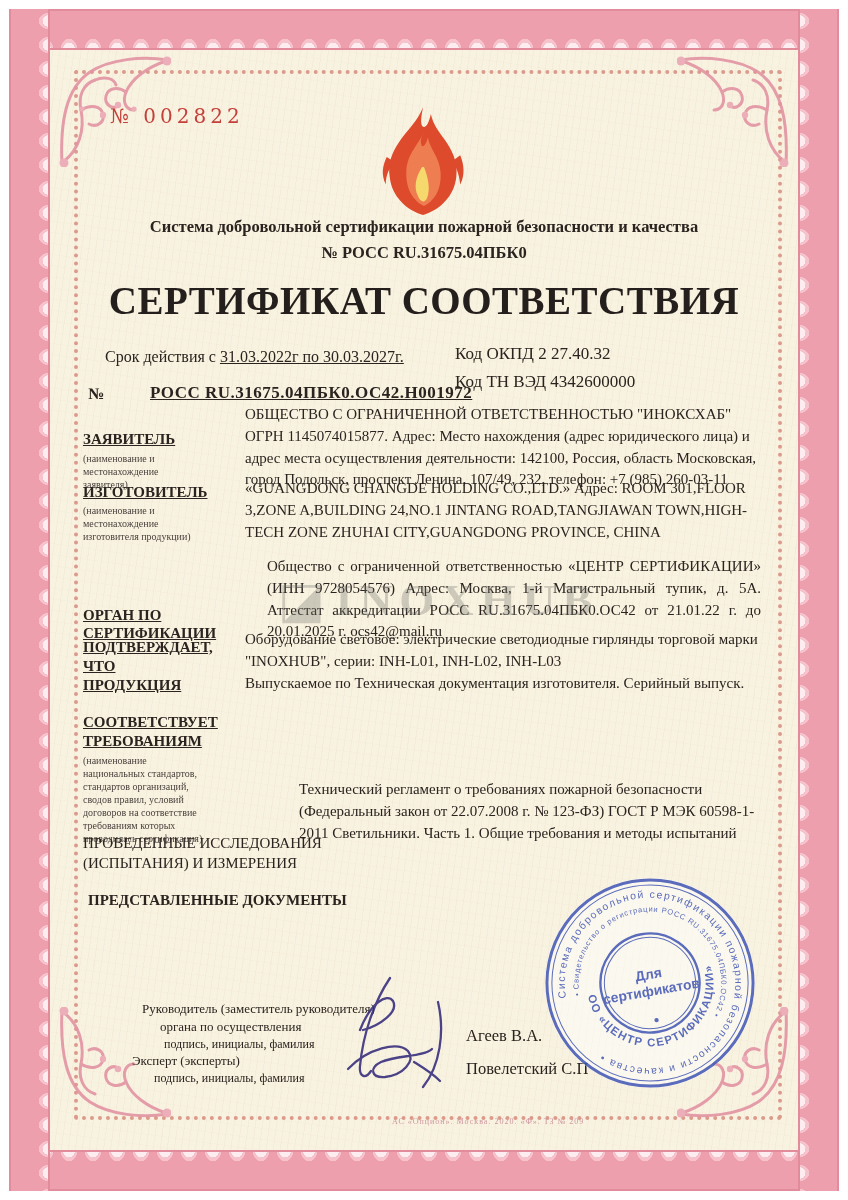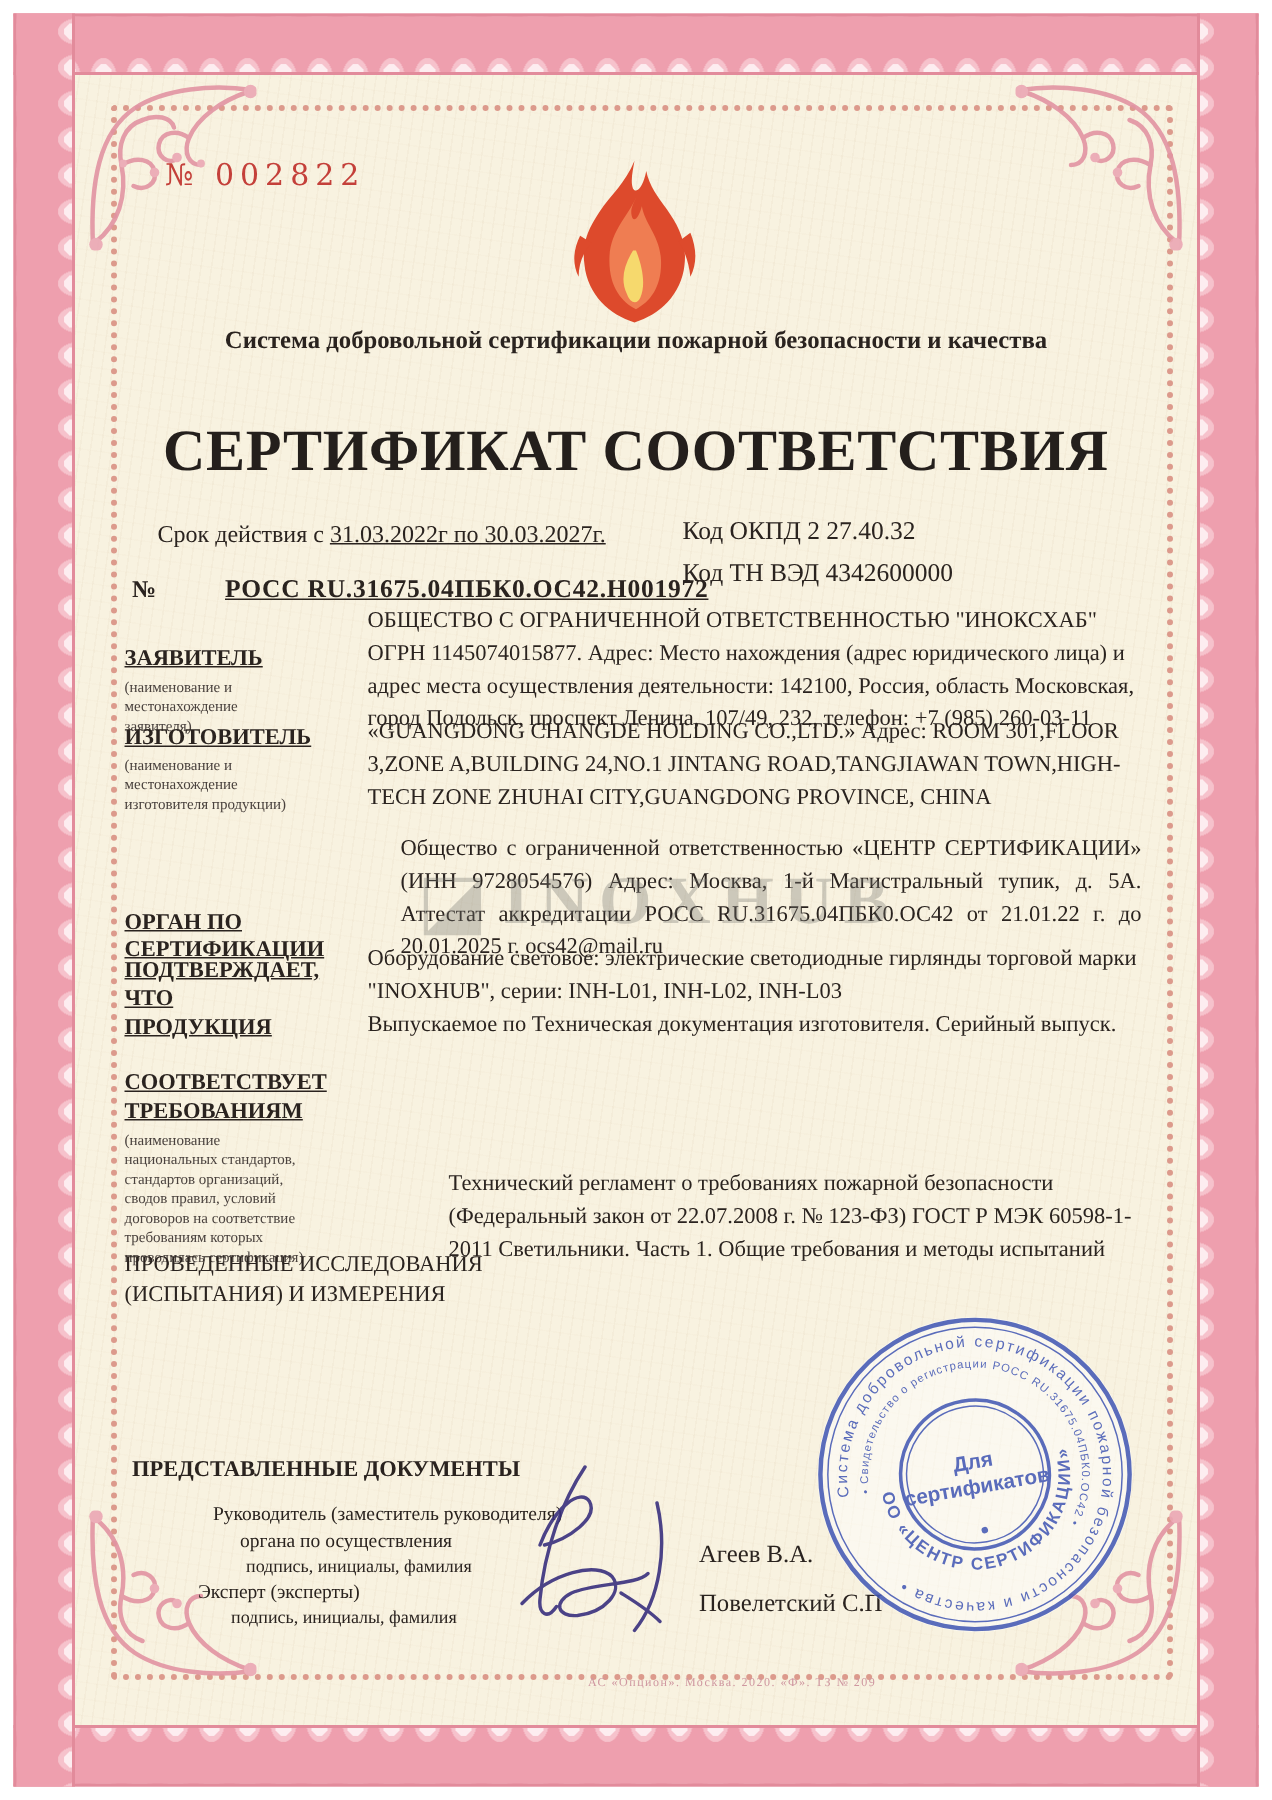--- a/index.html
+++ b/index.html
@@ -67,21 +67,21 @@
   .section { position:absolute; left:83px; width:678px; display:flex; align-items:flex-end;gap:48px; }
   .lbl-col { width:114px; flex:none; }
   .wide-lbl .lbl-col { width:142px; }
   .tests-lbl-col { width:266px; flex:none; }
   .lbl { font-weight:bold; font-size:15px; text-decoration:underline; line-height:1.25; }
   .sublbl { font-size:10px; line-height:1.3; color:#4a423e; margin-top:3px; }
   .body { flex:1; font-size:15px; line-height:1.45; }
   .justify .body { text-align:justify; padding-left:22px; }
   .tests-label { font-weight:normal; font-size:15px; line-height:1.35; }
   .tests-body { flex:1; font-size:15.5px; line-height:1.5; }
-  .docs-heading { left:88px; top:972px; font-weight:bold; font-size:15px; }
+  .docs-heading { left:88px; top:892px; font-weight:bold; font-size:15px; }
   .sig-block { font-size:13px; line-height:1.4; }
   .sig-block .indent { padding-left:18px; }
   .sig-block .small { font-size:12px; padding-left:22px; }
   .name { font-size:16.5px; }
   .fineprint { left:392px; top:1117px; font-size:8px; color:#cf97a0; letter-spacing:1px; }
   .watermark {
     left:278px; top:574px; display:flex; align-items:center; gap:10px;
     opacity:.33; z-index:6; pointer-events:none; color:#75756f;
   }
   .watermark .glyph { font-size:50px; line-height:1; font-family:"DejaVu Sans", sans-serif; }
@@ -175,20 +175,21 @@
 
   <svg class="abs" style="left:374px; top:102px; width:98px; height:122px;" viewBox="0 0 100 120">
     <path d="M50 3 C44 18 34 26 26 38 C18 50 14 60 16 74 C18 94 33 108 50 113 C67 108 82 94 84 74 C86 58 79 46 72 36 C66 28 60 20 58 10 C56 20 52 26 49 22 C47 17 49 9 50 3 Z" fill="#dd4a2c"></path>
     <path d="M13 54 C9 62 7 72 12 82 C12 72 16 64 21 59 Z" fill="#dd4a2c"></path>
     <path d="M88 52 C92 62 93 72 88 82 C87 72 84 64 80 58 Z" fill="#dd4a2c"></path>
     <path d="M51 28 C45 42 34 50 33 68 C32 88 41 99 51 104 C61 99 69 88 68 70 C67 54 57 46 55 34 C53 42 49 46 48 40 C47 35 50 31 51 28 Z" fill="#ef7d52"></path>
     <path d="M49 64 C43 74 40 84 45 94 C47 100 52 101 54 96 C58 87 55 74 51 64 Z" fill="#f6d96d"></path>
   </svg>
 
   <div class="abs center-col sysline">Система добровольной сертификации пожарной безопасности и качества</div>
+  <div class="abs center-col sysnum">№ РОСС RU.31675.04ПБК0</div>
   <div class="abs center-col title">СЕРТИФИКАТ СООТВЕТСТВИЯ</div>
 
   <div class="abs validity"><span>Срок действия с </span><span class="dates">31.03.2022г по 30.03.2027г.</span></div>
   <div class="abs okpd">Код ОКПД 2  27.40.32</div>
   <div class="abs tnved">Код ТН ВЭД 4342600000</div>
   <div class="abs numsign">№</div>
   <div class="abs numval">РОСС RU.31675.04ПБК0.ОС42.Н001972</div>
 
   <div class="section" style="top:404px">
     <div class="lbl-col">

